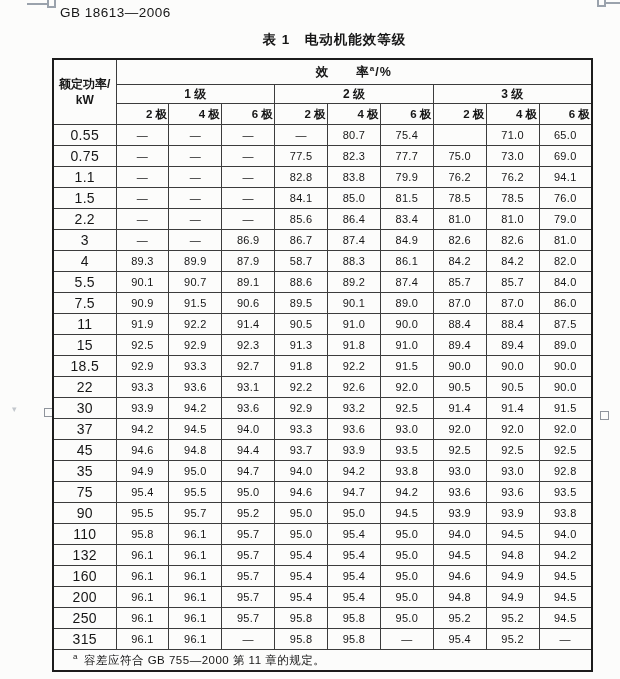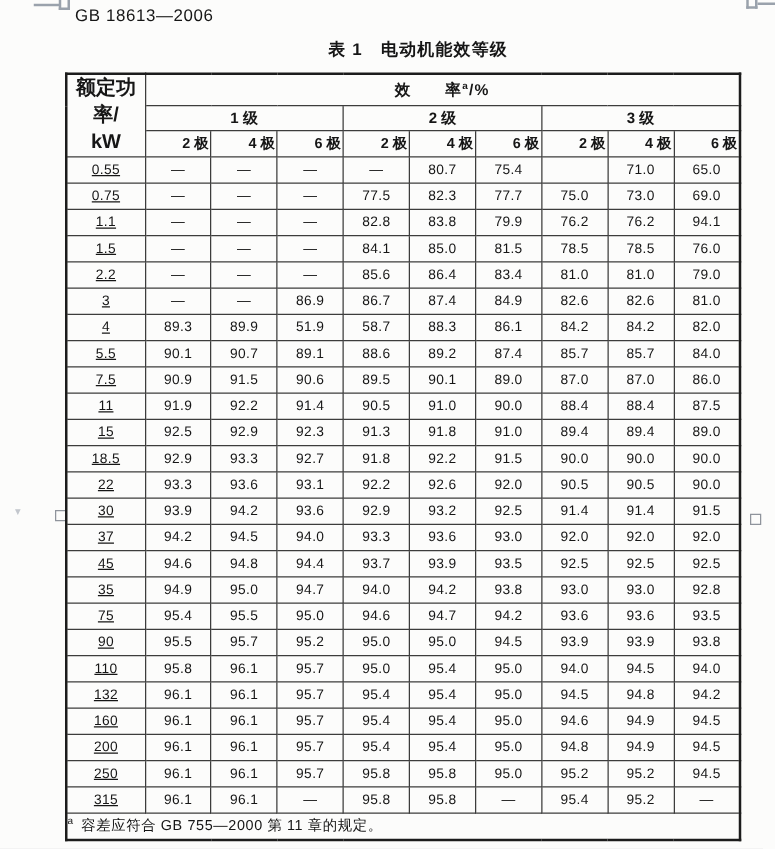--- a/index.html
+++ b/index.html
@@ -41,29 +41,29 @@
     border: 2px solid #1c1c1c;
     background: #fcfcfb;
   }
   table.eff col.c-power { width: 63px; }
   table.eff th, table.eff td {
     border: 1px solid #3c3c3c;
     text-align: center; vertical-align: middle;
     padding: 0; overflow: hidden;
   }
   th.eff-head   { height: 24px; font-size: 12.5px; font-weight: bold; letter-spacing: 1px; }
-  th.power-head { font-size: 16px; font-weight: bold; line-height: 1.35; }
+  th.power-head { font-size: 12px; font-weight: bold; line-height: 1.35; }
   tr.grade-row th { height: 18px; font-size: 12px; font-weight: bold; }
   tr.pole-row  th { height: 20px; font-size: 11.5px; font-weight: bold; padding-left: 28px; }
   tbody tr { height: 21px; }
   tbody td { font-size: 11px; letter-spacing: 0.3px; }
-  tbody td.power-cell { font-size: 11px; text-decoration: underline; }
+  tbody td.power-cell { font-size: 14px; }
   tfoot td.footnote {
     height: 20px; text-align: left; font-size: 11.5px;
-    padding-left: 0; letter-spacing: 0.5px;
+    padding-left: 19px; letter-spacing: 0.5px;
   }
   sup.fn { font-size: 8px; vertical-align: super; line-height: 0; margin-right: 6px; }
   sup.hd { font-size: 8px; vertical-align: super; line-height: 0; }
 </style>
 </head>
 <body>
 
 <div class="page">
   <div class="mark mark-tl-line"></div>
   <div class="mark mark-tl-box"></div>
@@ -186,21 +186,21 @@
           <td>87.4</td>
           <td>84.9</td>
           <td>82.6</td>
           <td>82.6</td>
           <td>81.0</td>
         </tr>
         <tr>
           <td class="power-cell">4</td>
           <td>89.3</td>
           <td>89.9</td>
-          <td>51.9</td>
+          <td>87.9</td>
           <td>58.7</td>
           <td>88.3</td>
           <td>86.1</td>
           <td>84.2</td>
           <td>84.2</td>
           <td>82.0</td>
         </tr>
         <tr>
           <td class="power-cell">5.5</td>
           <td>90.1</td>

